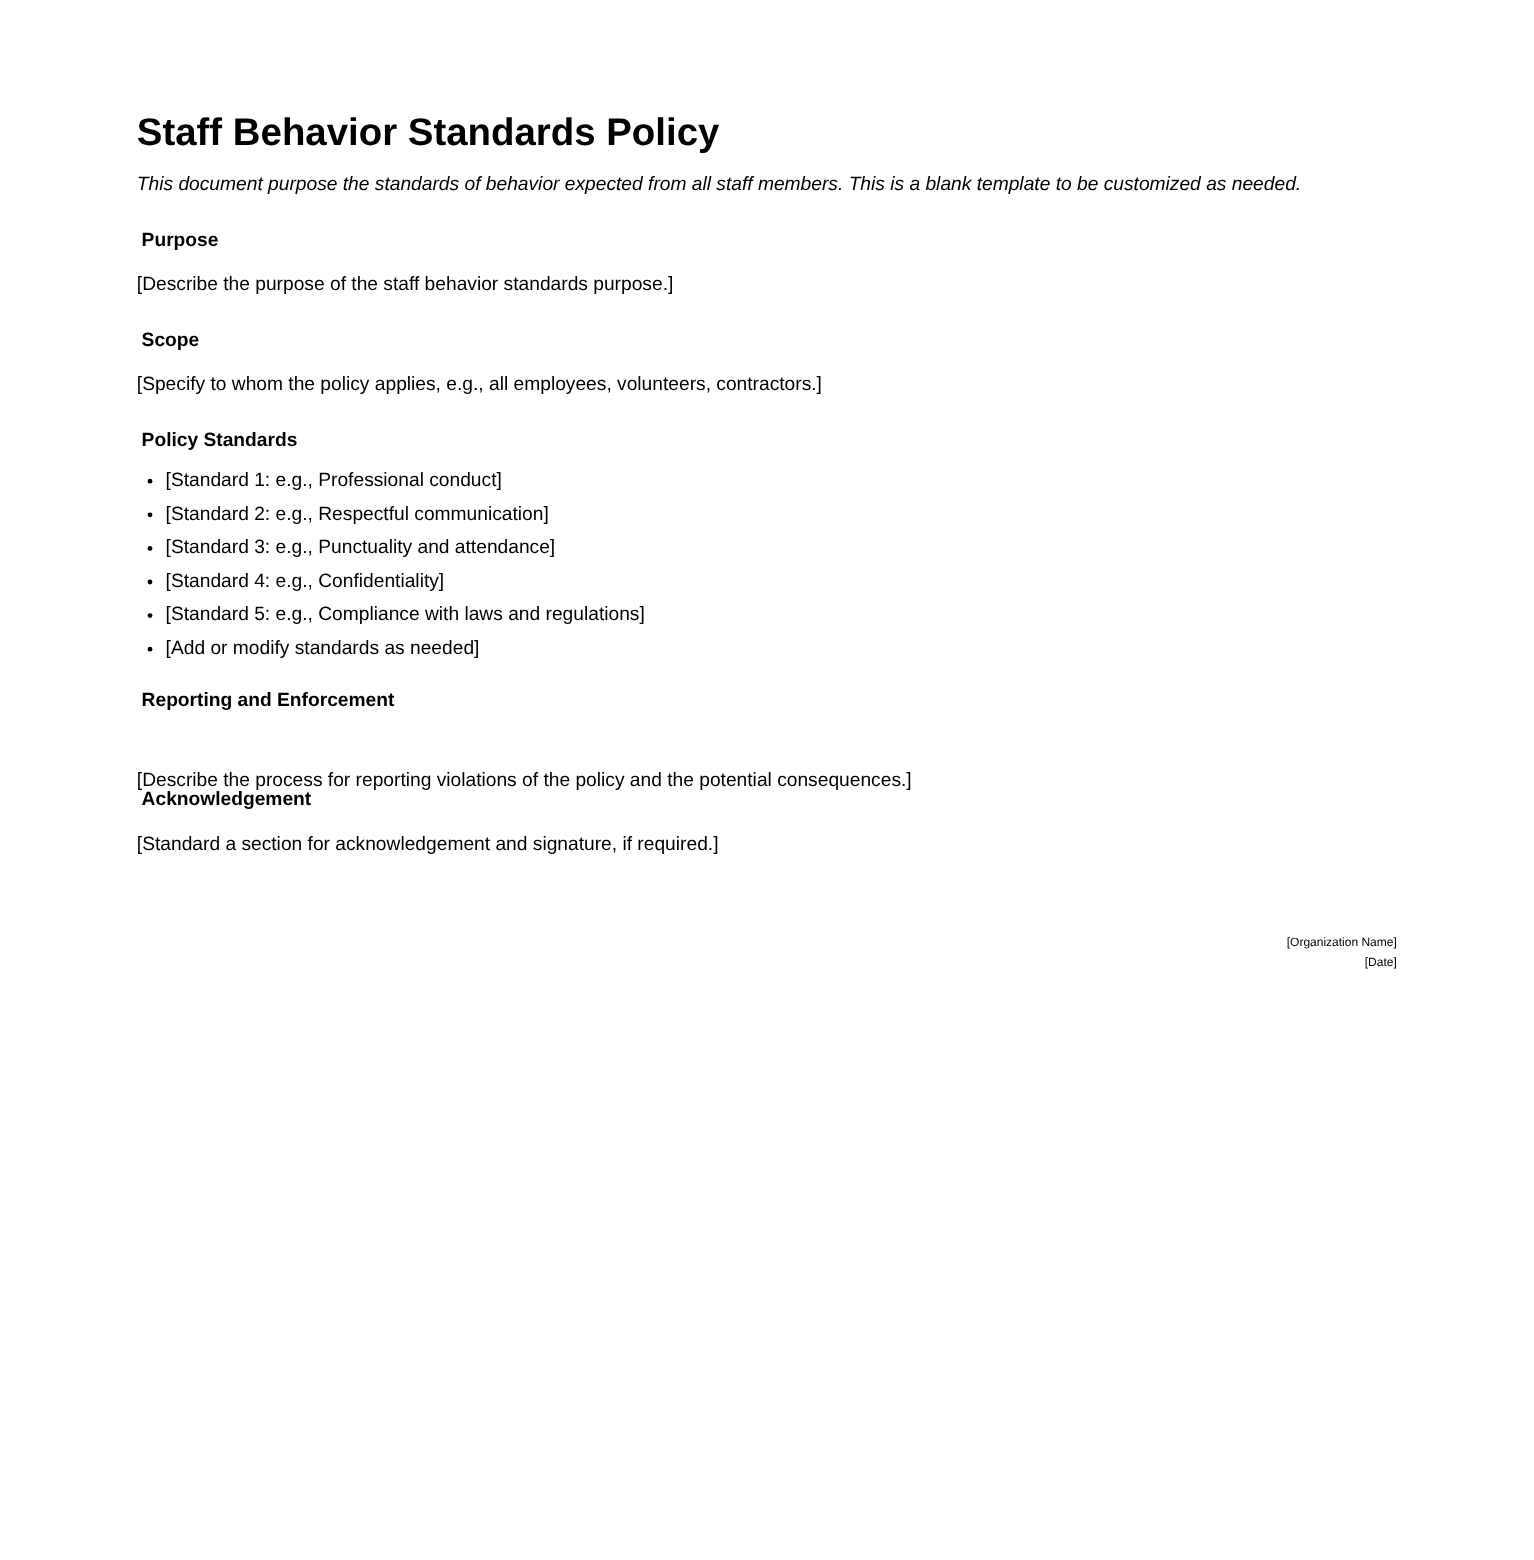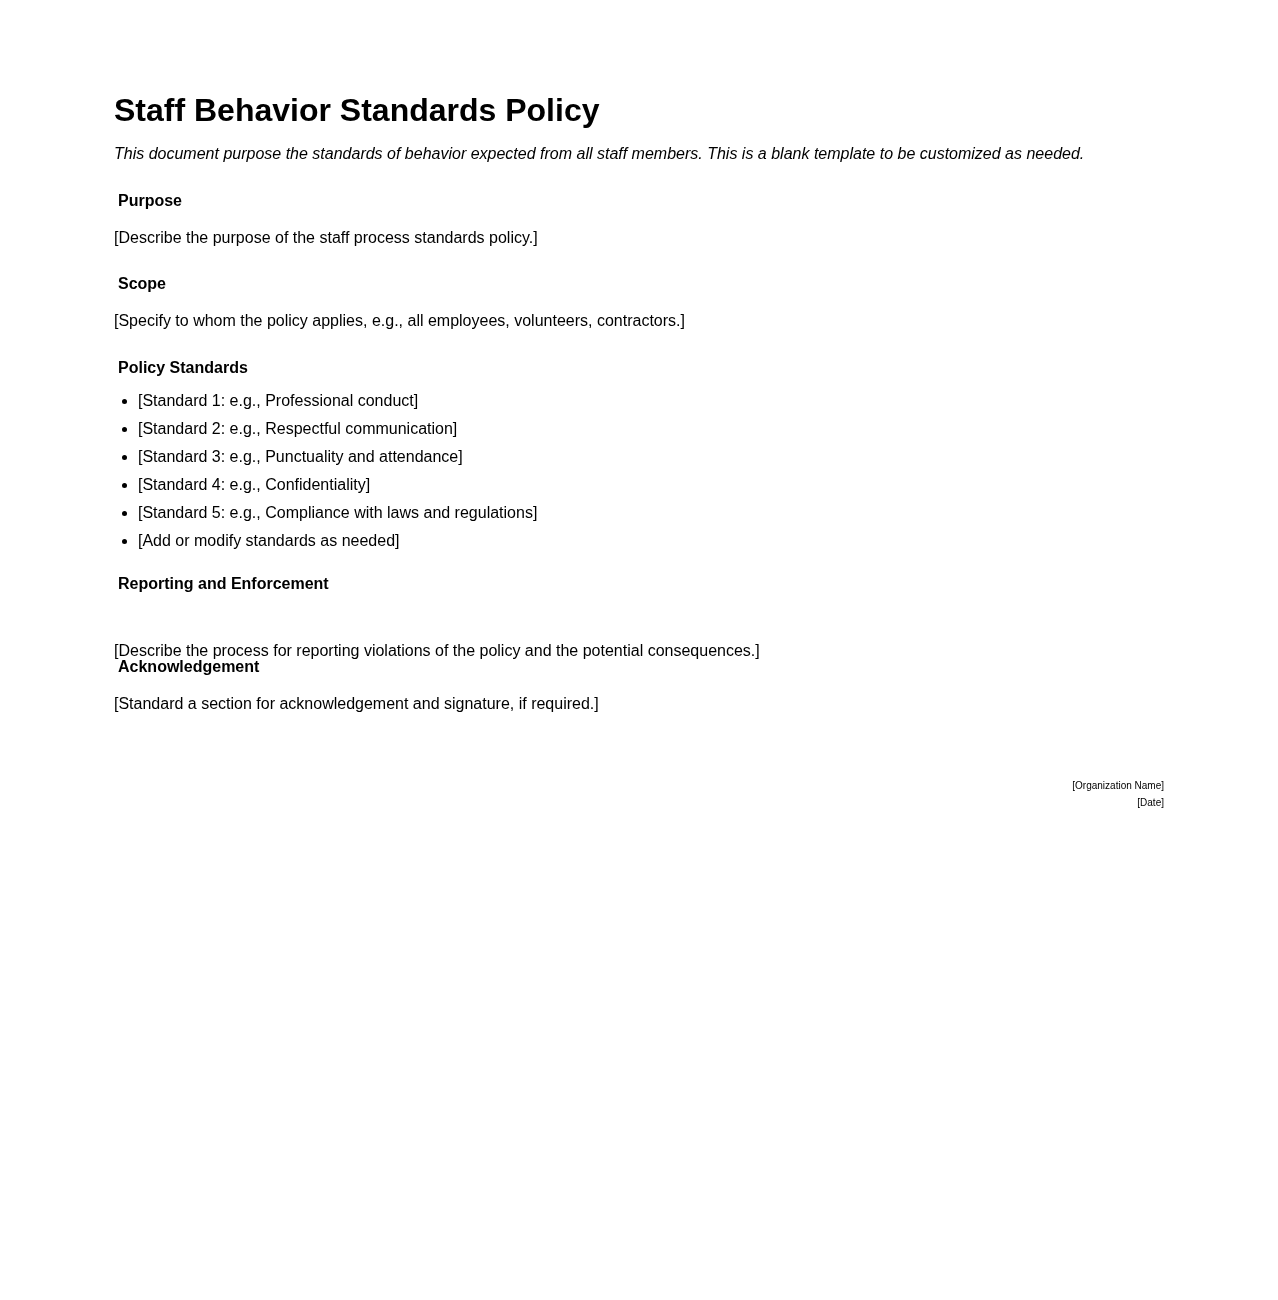--- a/index.html
+++ b/index.html
@@ -19,21 +19,21 @@
   .footer { position: absolute; right: 0; top: 777px; text-align: right; font-size: 10px; line-height: 17px; }
 </style>
 </head>
 <body>
 
 <div class="page">
   <h1>Staff Behavior Standards Policy</h1>
   <p class="intro">This document purpose the standards of behavior expected from all staff members. This is a blank template to be customized as needed.</p>
 
   <h2 style="top:189px">Purpose</h2>
-  <p class="body" style="top:228px">[Describe the purpose of the staff process standards policy.]</p>
+  <p class="body" style="top:228px">[Describe the purpose of the staff behavior standards purpose.]</p>
 
   <h2 style="top:272px">Scope</h2>
   <p class="body" style="top:311px">[Specify to whom the policy applies, e.g., all employees, volunteers, contractors.]</p>
 
   <h2 style="top:356px">Policy Standards</h2>
   <ul style="top:391px">
     <li>[Standard 1: e.g., Professional conduct]</li>
     <li>[Standard 2: e.g., Respectful communication]</li>
     <li>[Standard 3: e.g., Punctuality and attendance]</li>
     <li>[Standard 4: e.g., Confidentiality]</li>

